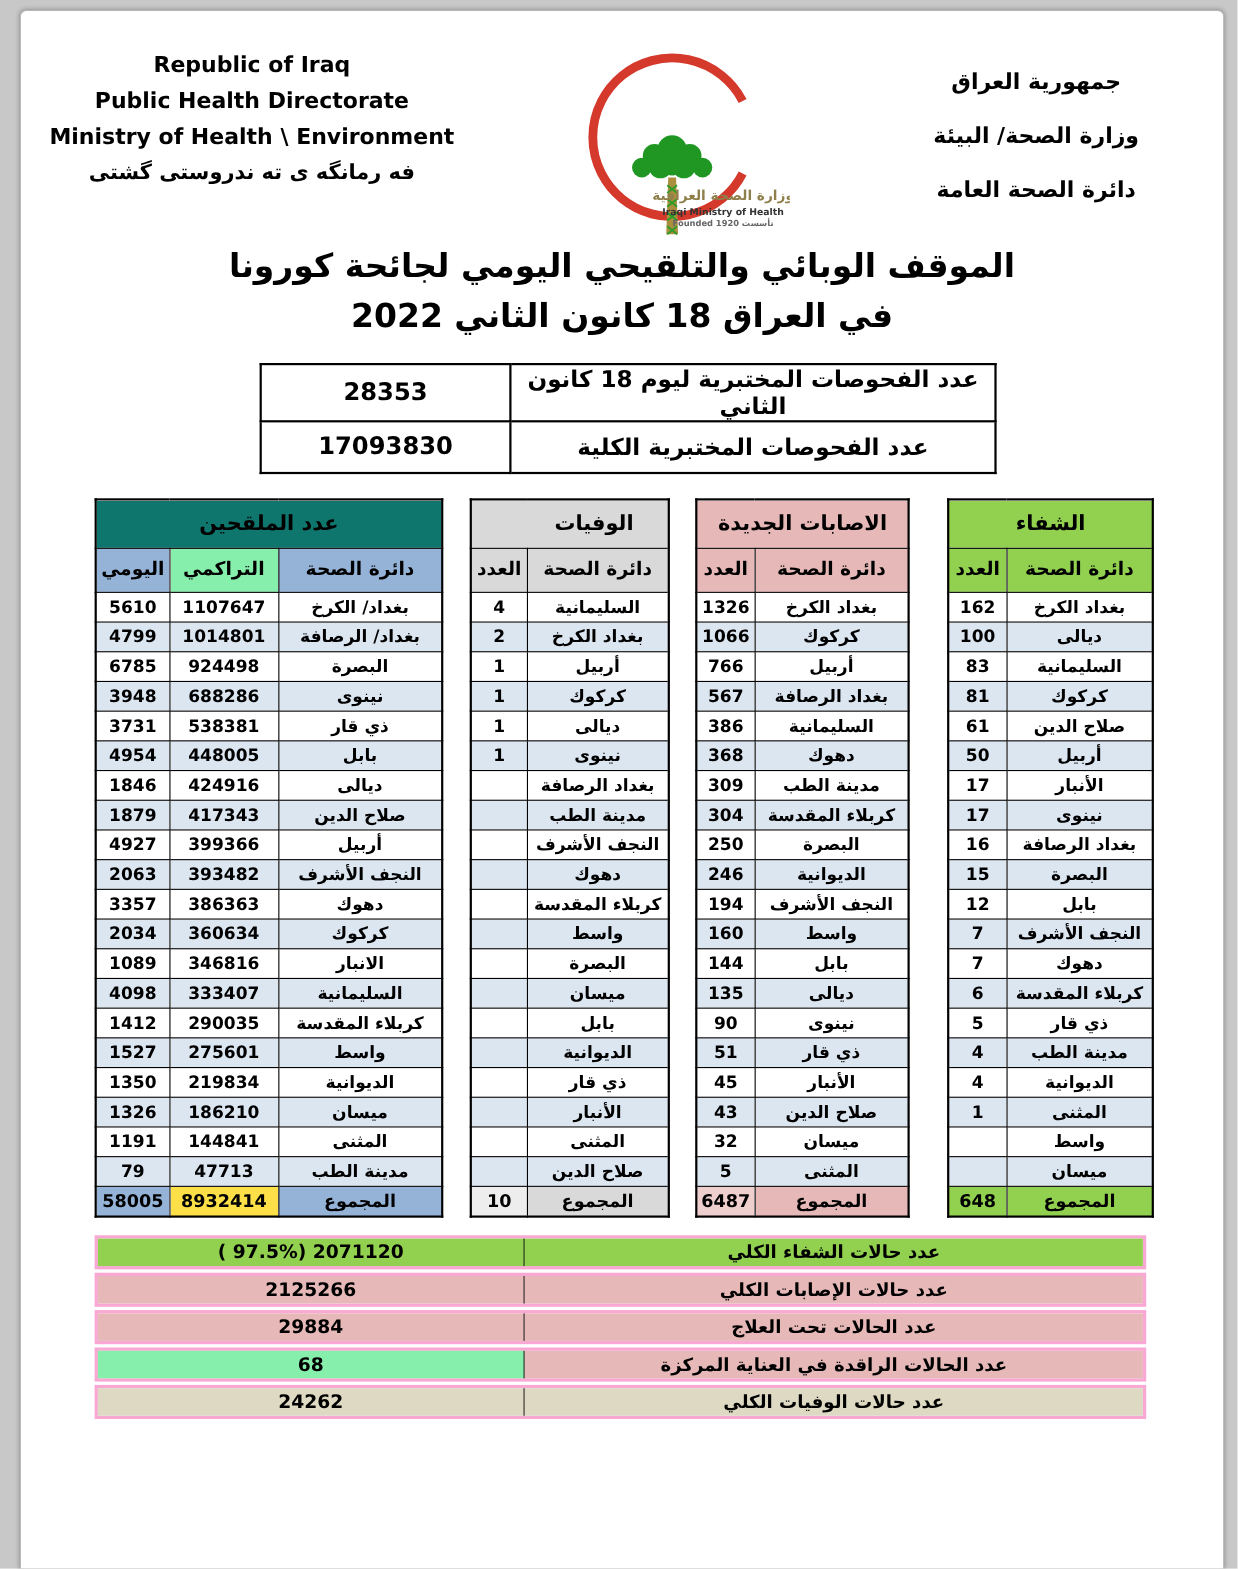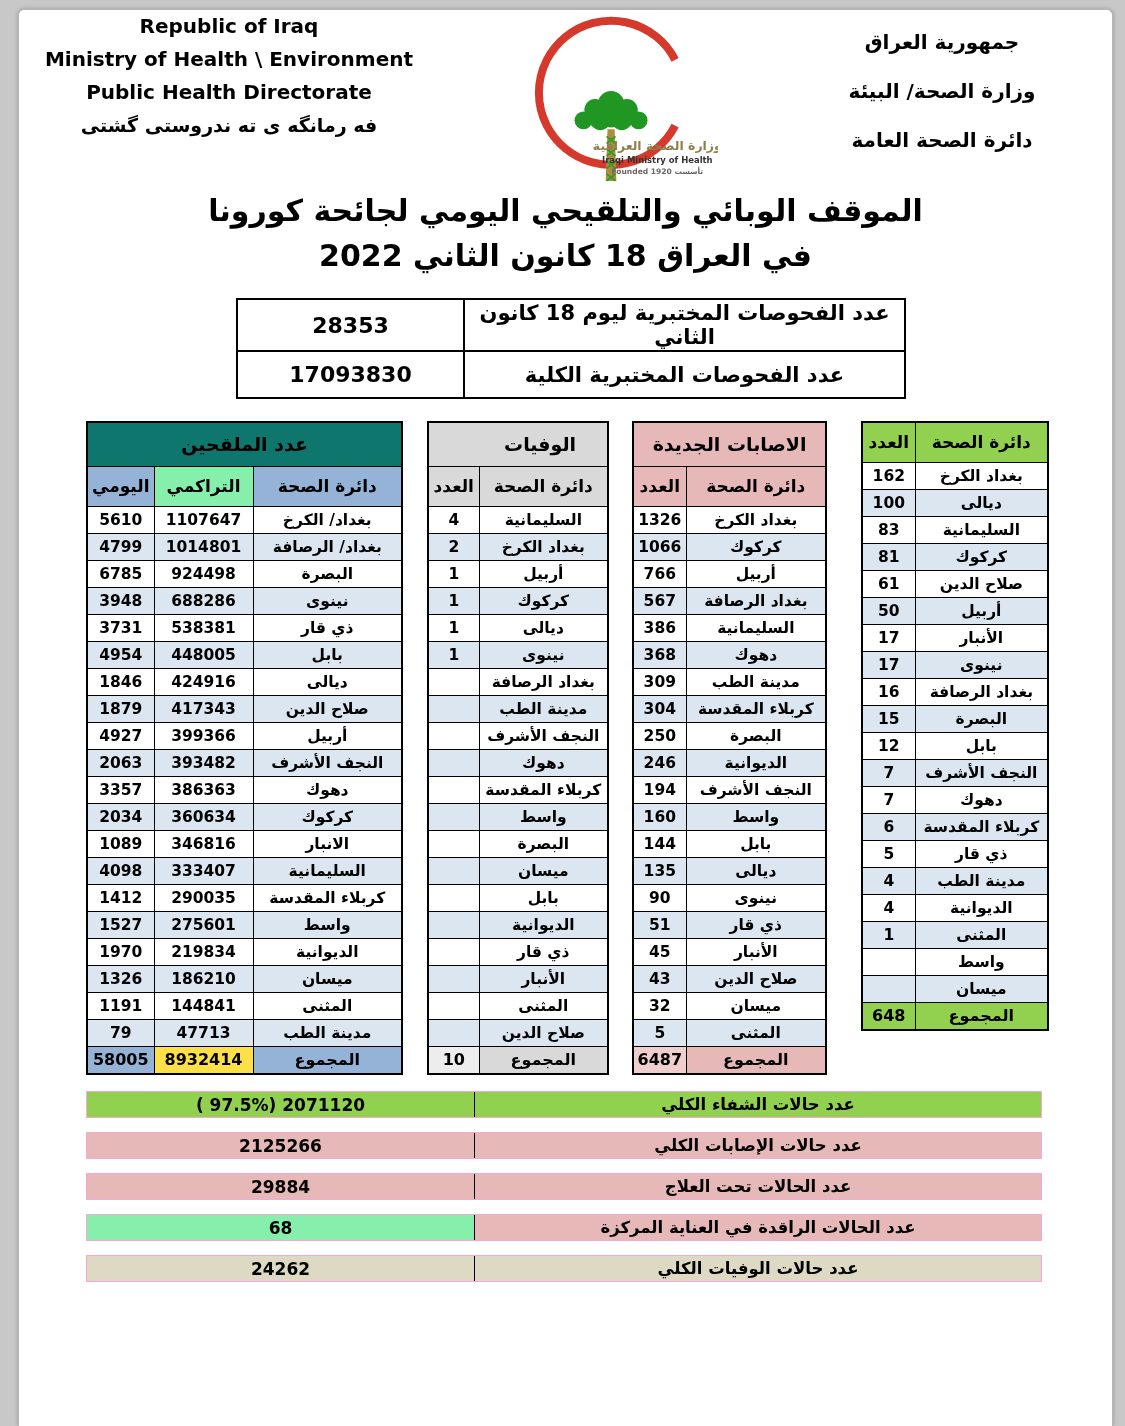--- a/index.html
+++ b/index.html
@@ -10,21 +10,21 @@
     font-weight:bold; color:#000;
     overflow:hidden;
   }
   .page {
     position:absolute; left:18px; top:9px; width:1095px; height:1417px;
     background:#ffffff; border:1px solid #b5b5b5; border-bottom:none;
     border-radius:6px 6px 0 0; box-sizing:border-box;
     box-shadow:0 0 4px rgba(0,0,0,.25);
   }
   
-  .header { display:flex; height:166px; align-items:flex-start; }
+  .header { display:flex; padding-top:32px; height:166px; align-items:flex-start; }
   .hdr-left { width:400px; margin-left:10px; text-align:center; font-size:20px; line-height:33px; }
   .hdr-left .kurdish { font-size:19px; direction:rtl; }
   .hdr-logo { flex:1; display:flex; justify-content:center; }
   .hdr-right { width:280px; margin-right:30px; text-align:center; direction:rtl; font-size:20px; line-height:49px; padding-top:8px; }
   
   .title { margin-top:12px; text-align:center; direction:rtl; font-size:30px; line-height:45px; }
   
   .tests { border-collapse:collapse; margin:20px 0 0 217px; table-layout:fixed; }
   .tests td { border:2.5px solid #000; height:43px; text-align:center; vertical-align:middle; }
   .tests td.tval { width:223px; font-size:22px; }
@@ -39,34 +39,34 @@
   .dtable tr.datarow td { height:27px; font-size:15.5px; }
   .dtable tr.stripe td { background:var(--stripe); }
   .dtable td.name { direction:rtl; font-size:15.5px; }
   .dtable tr.totalrow td { height:28px; font-size:16px; }
   .tbl-vaccinated { width:315px; } .tbl-vaccinated col:nth-child(1){width:67px;} .tbl-vaccinated col:nth-child(2){width:99px;} .tbl-vaccinated col:nth-child(3){width:149px;}
   .tbl-deaths     { width:180px; } .tbl-deaths     col:nth-child(1){width:51px;} .tbl-deaths     col:nth-child(2){width:129px;}
   .tbl-new_cases  { width:193px; } .tbl-new_cases  col:nth-child(1){width:53px;} .tbl-new_cases  col:nth-child(2){width:140px;}
   .tbl-recovered  { width:186px; } .tbl-recovered  col:nth-child(1){width:53px;} .tbl-recovered  col:nth-child(2){width:133px;}
   
   .summary { margin:16px 0 0 67px; width:956px; }
-  .srow { display:flex; height:25px; border:1px solid #f9a8d4; margin-bottom:14px; box-sizing:content-box; }
+  .srow { display:flex; height:25px; border:3px solid #f9a8d4; margin-bottom:3px; box-sizing:content-box; }
   .srow .sval { width:387px; border-right:1px solid #000; display:flex; align-items:center; justify-content:center; font-size:17px; direction:ltr; }
   .srow .slabel { flex:1; display:flex; align-items:center; justify-content:center; font-size:16.5px; direction:rtl; }
 </style>
 </head>
 <body>
 
 <div class="page">
 
   <div class="header">
     <div class="hdr-left">
       <div>Republic of Iraq</div>
+      <div>Public Health Directorate</div>
       <div>Ministry of Health \ Environment</div>
-      <div>Public Health Directorate</div>
       <div class="kurdish">فه رمانگه ی ته ندروستی گشتی</div>
     </div>
 
     <div class="hdr-logo">
       <svg width="205" height="178" viewBox="0 0 210 200">
         <path d="M 172 56 A 81 81 0 1 0 172 130" fill="none" stroke="#d4392c" stroke-width="9"></path>
         <g fill="#1f9722">
           <circle cx="100" cy="106" r="15"></circle>
           <circle cx="82" cy="112" r="12"></circle>
           <circle cx="118" cy="112" r="12"></circle>
@@ -200,21 +200,21 @@
               <td class="num">1412</td>
               <td class="num">290035</td>
               <td class="name">كربلاء المقدسة</td>
             </tr>
             <tr class="datarow stripe">
               <td class="num">1527</td>
               <td class="num">275601</td>
               <td class="name">واسط</td>
             </tr>
             <tr class="datarow">
-              <td class="num">1970</td>
+              <td class="num">1350</td>
               <td class="num">219834</td>
               <td class="name">الديوانية</td>
             </tr>
             <tr class="datarow stripe">
               <td class="num">1326</td>
               <td class="num">186210</td>
               <td class="name">ميسان</td>
             </tr>
             <tr class="datarow">
               <td class="num">1191</td>
@@ -439,20 +439,23 @@
         </table>
       </div>
     <div class="tgap3"></div>
     <div>
         <table class="dtable tbl-recovered">
           <colgroup>
             <col>
             <col>
           </colgroup>
           <tbody>
+            <tr>
+              <td class="sechead" colspan="2" style="background: rgb(146, 208, 80);">الشفاء</td>
+            </tr>
             <tr class="colhead">
               <td style="background: rgb(146, 208, 80);">العدد</td>
               <td style="background: rgb(146, 208, 80);">دائرة الصحة</td>
             </tr>
             <tr class="datarow">
               <td class="num">162</td>
               <td class="name">بغداد الكرخ</td>
             </tr>
             <tr class="datarow stripe">
               <td class="num">100</td>

